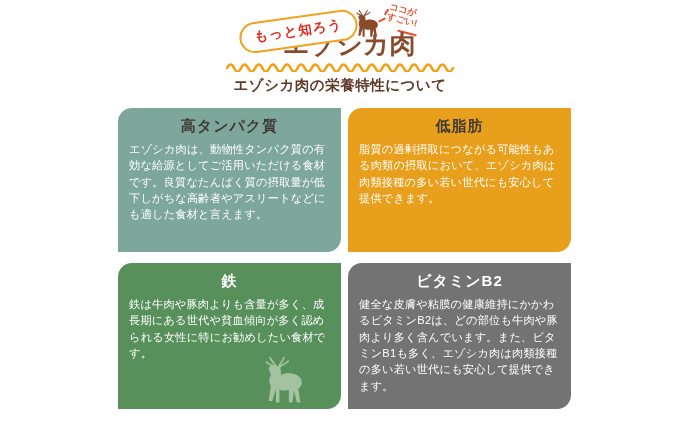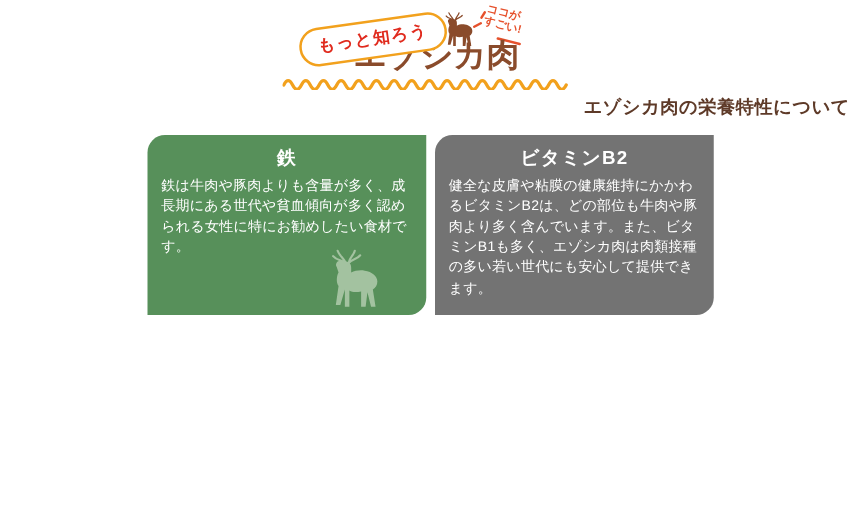--- a/index.html
+++ b/index.html
@@ -25,21 +25,21 @@
   }
   .dash{position:absolute;height:2px;border-radius:1px;}
   .dash1{left:383px;top:11px;width:7px;transform:rotate(-58deg);}
   .dash2{left:378px;top:19px;width:8px;transform:rotate(-28deg);}
   .dash3{left:397px;top:32px;width:20px;transform:rotate(14deg);}
   .wave{position:absolute;left:226px;top:60px;width:230px;height:12px;}
   .wave svg{display:block;width:100%;height:100%;}
 
   
   .heading{
-    position:absolute;left:0;top:76px;width:100%;text-align:right;
+    position:absolute;left:0;top:76px;width:100%;text-align:center;
     font-weight:bold;font-size:14.5px;letter-spacing:0.5px;
   }
 
   
   .cards{
     position:absolute;left:118px;top:108px;
     display:grid;grid-template-columns:223px 223px;grid-template-rows:144px 146px;
     column-gap:7px;row-gap:11px;
   }
   .card{
@@ -81,21 +81,29 @@
   <span class="wave" style="color: rgb(242, 161, 29);">
     <svg viewBox="0 0 228 12" preserveAspectRatio="none" aria-hidden="true">
       <path d="M1,8 Q4.5,1 8,8 T15,8 T22,8 T29,8 T36,8 T43,8 T50,8 T57,8 T64,8 T71,8 T78,8 T85,8 T92,8 T99,8 T106,8 T113,8 T120,8 T127,8 T134,8 T141,8 T148,8 T155,8 T162,8 T169,8 T176,8 T183,8 T190,8 T197,8 T204,8 T211,8 T218,8 T225,8" fill="none" stroke="currentColor" stroke-width="2.6" stroke-linecap="round"></path>
     </svg>
   </span>
 
   <div class="heading" style="color: rgb(94, 58, 40);">エゾシカ肉の栄養特性について</div>
 
   <div class="cards">
 
+    <div class="card" style="background: rgb(125, 167, 155);">
+      <h3 style="color: rgb(63, 59, 52);">高タンパク質</h3>
+      <p style="color: rgb(255, 255, 255);">エゾシカ肉は、動物性タンパク質の有効な給源としてご活用いただける食材です。良質なたんぱく質の摂取量が低下しがちな高齢者やアスリートなどにも適した食材と言えます。</p>
+    </div>
 
+    <div class="card" style="background: rgb(231, 159, 28);">
+      <h3 style="color: rgb(63, 59, 52);">低脂肪</h3>
+      <p style="color: rgb(255, 255, 255);">脂質の過剰摂取につながる可能性もある肉類の摂取において、エゾシカ肉は肉類接種の多い若い世代にも安心して提供できます。</p>
+    </div>
 
     <div class="card" style="background: rgb(87, 144, 90);">
       <h3 style="color: rgb(255, 255, 255);">鉄</h3>
       <p style="color: rgb(255, 255, 255);">鉄は牛肉や豚肉よりも含量が多く、成長期にある世代や貧血傾向が多く認められる女性に特にお勧めしたい食材です。</p>
       <span class="card-deer" style="color: rgb(163, 194, 160);">
         <svg viewBox="0 0 72 68" aria-hidden="true">
           <path d="M23,17 C21,11 16,9 14,3 M23,17 C19,13 13,14 9,9 M26,17 C27,10 32,8 33,3 M26,17 C30,12 35,13 39,8" fill="none" stroke="currentColor" stroke-width="2.4" stroke-linecap="round"></path>
           <path d="M13,21 C11,18 13,14 17,14 L24,15 C28,16 29,19 29,22 L29,27 C33,25 39,24 44,25 C52,26 58,31 58,37 C58,41 56,44 53,46 L56,65 L51,65 L47,49 L45,65 L40,65 L40,48 C35,49 30,49 27,47 L27,65 L22,65 L22,46 L17,63 L12,63 L15,42 C12,38 13,30 15,27 Z" fill="currentColor"></path>
         </svg>
       </span>

